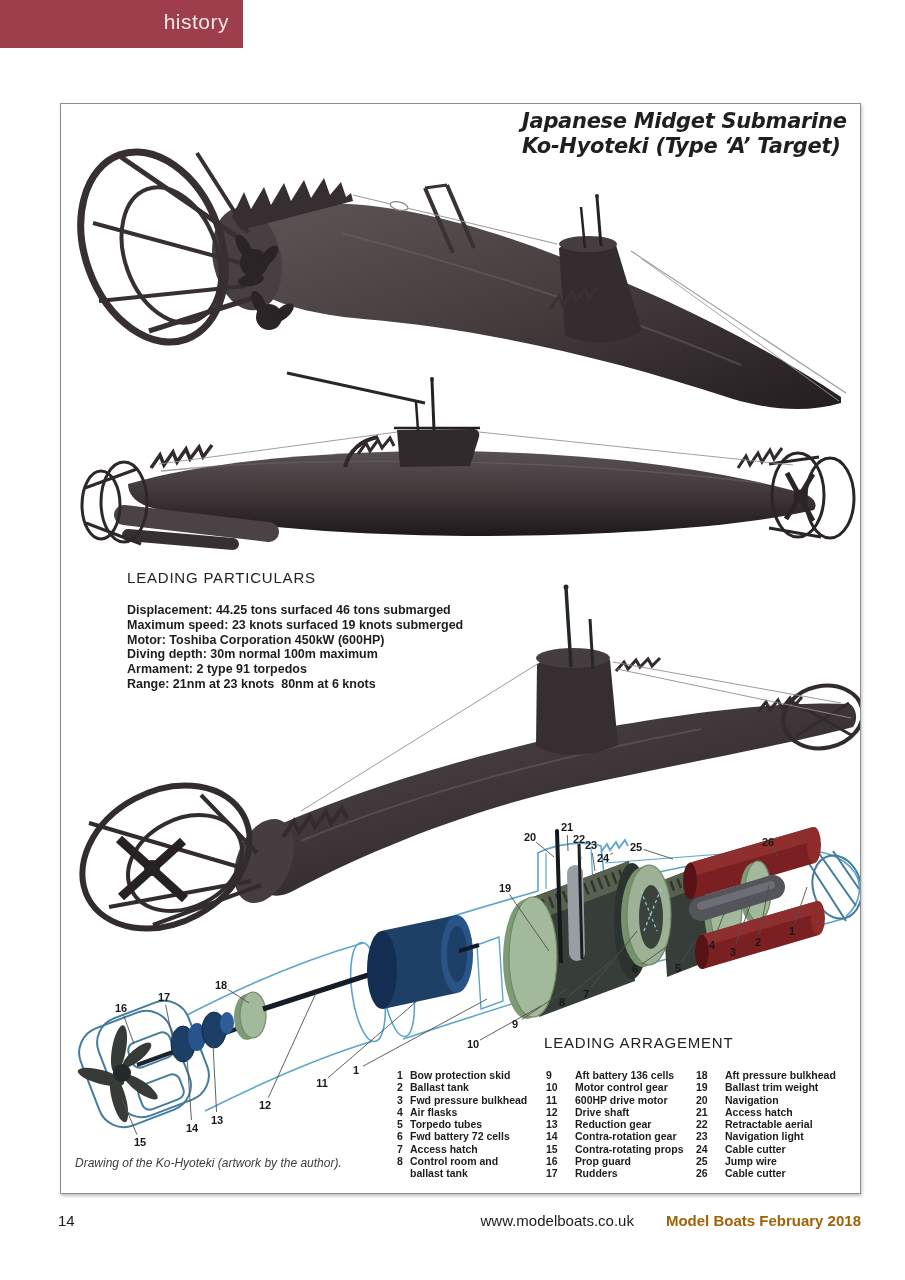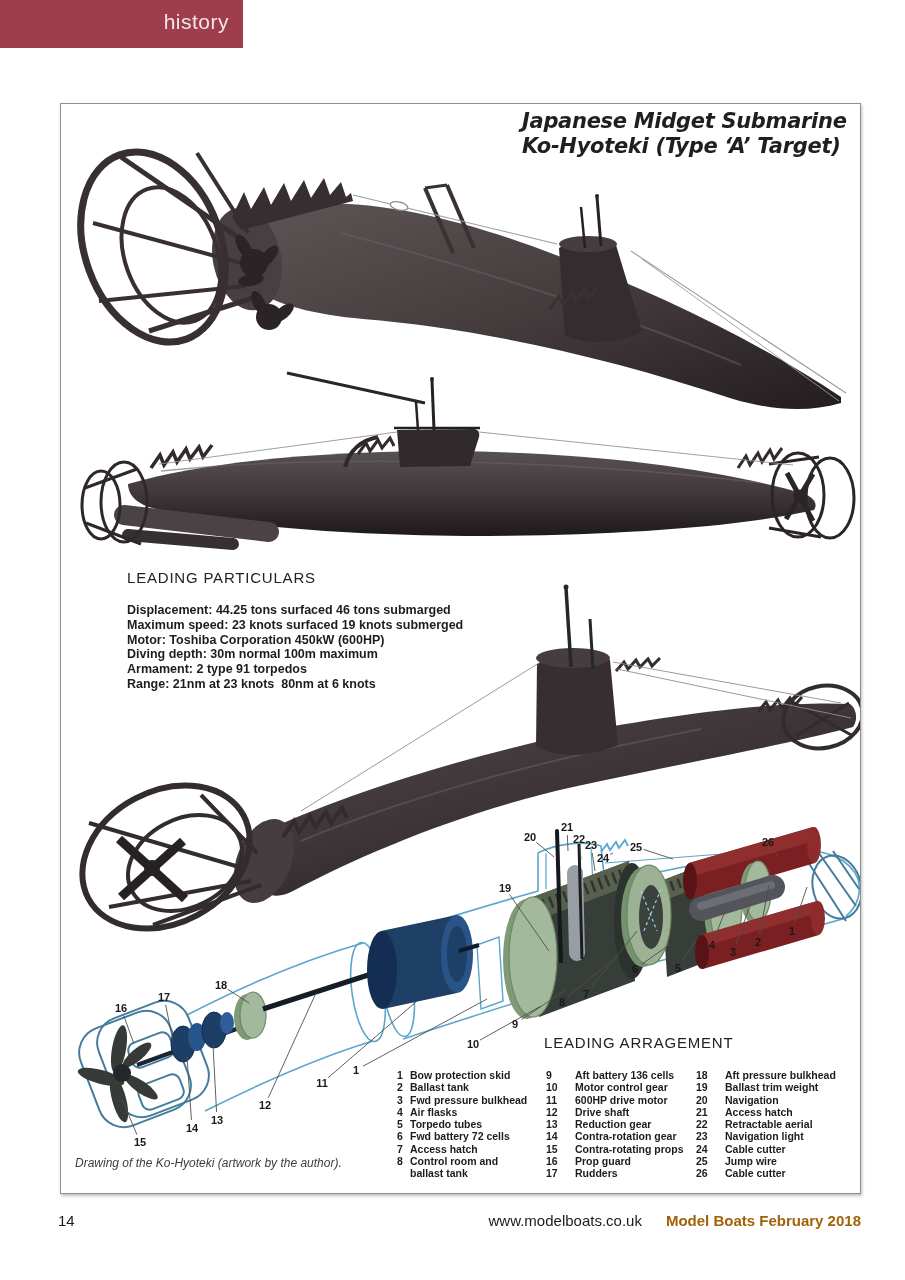--- a/index.html
+++ b/index.html
@@ -22,21 +22,21 @@
   .pc{width:149px;}
   .pc:nth-child(2){width:150px;}
   .pc:last-child{width:auto;}
   .prow{display:flex;font-size:10.5px;font-weight:bold;line-height:12.3px;color:#1c1c1c;}
   .num{flex:0 0 13px;}
   .pc:nth-child(2) .num,.pc:nth-child(3) .num{flex:0 0 29px;}
   .pname{white-space:pre-line;}
   .caption{position:absolute;left:14px;top:1052px;font-style:italic;font-size:12px;color:#3c3c3c;}
   .footer{position:absolute;left:58px;right:44px;top:1212px;display:flex;
        justify-content:space-between;align-items:baseline;font-size:15px;color:#1b1b1b;}
-  .footer .right{display:flex;align-items:baseline;}
+  .footer .right{display:flex;align-items:baseline;gap:8px;}
   .footer .mag{font-weight:bold;color:#a16207;margin-left:24px;}
   .callout{font:bold 11px "Liberation Sans",sans-serif;fill:#1a1a1a;text-anchor:middle;}
   .leader{stroke:#4f4f4f;stroke-width:.9;}
 </style>
 </head>
 <body>
 
 <div>
 
   <div class="tab">history</div>

